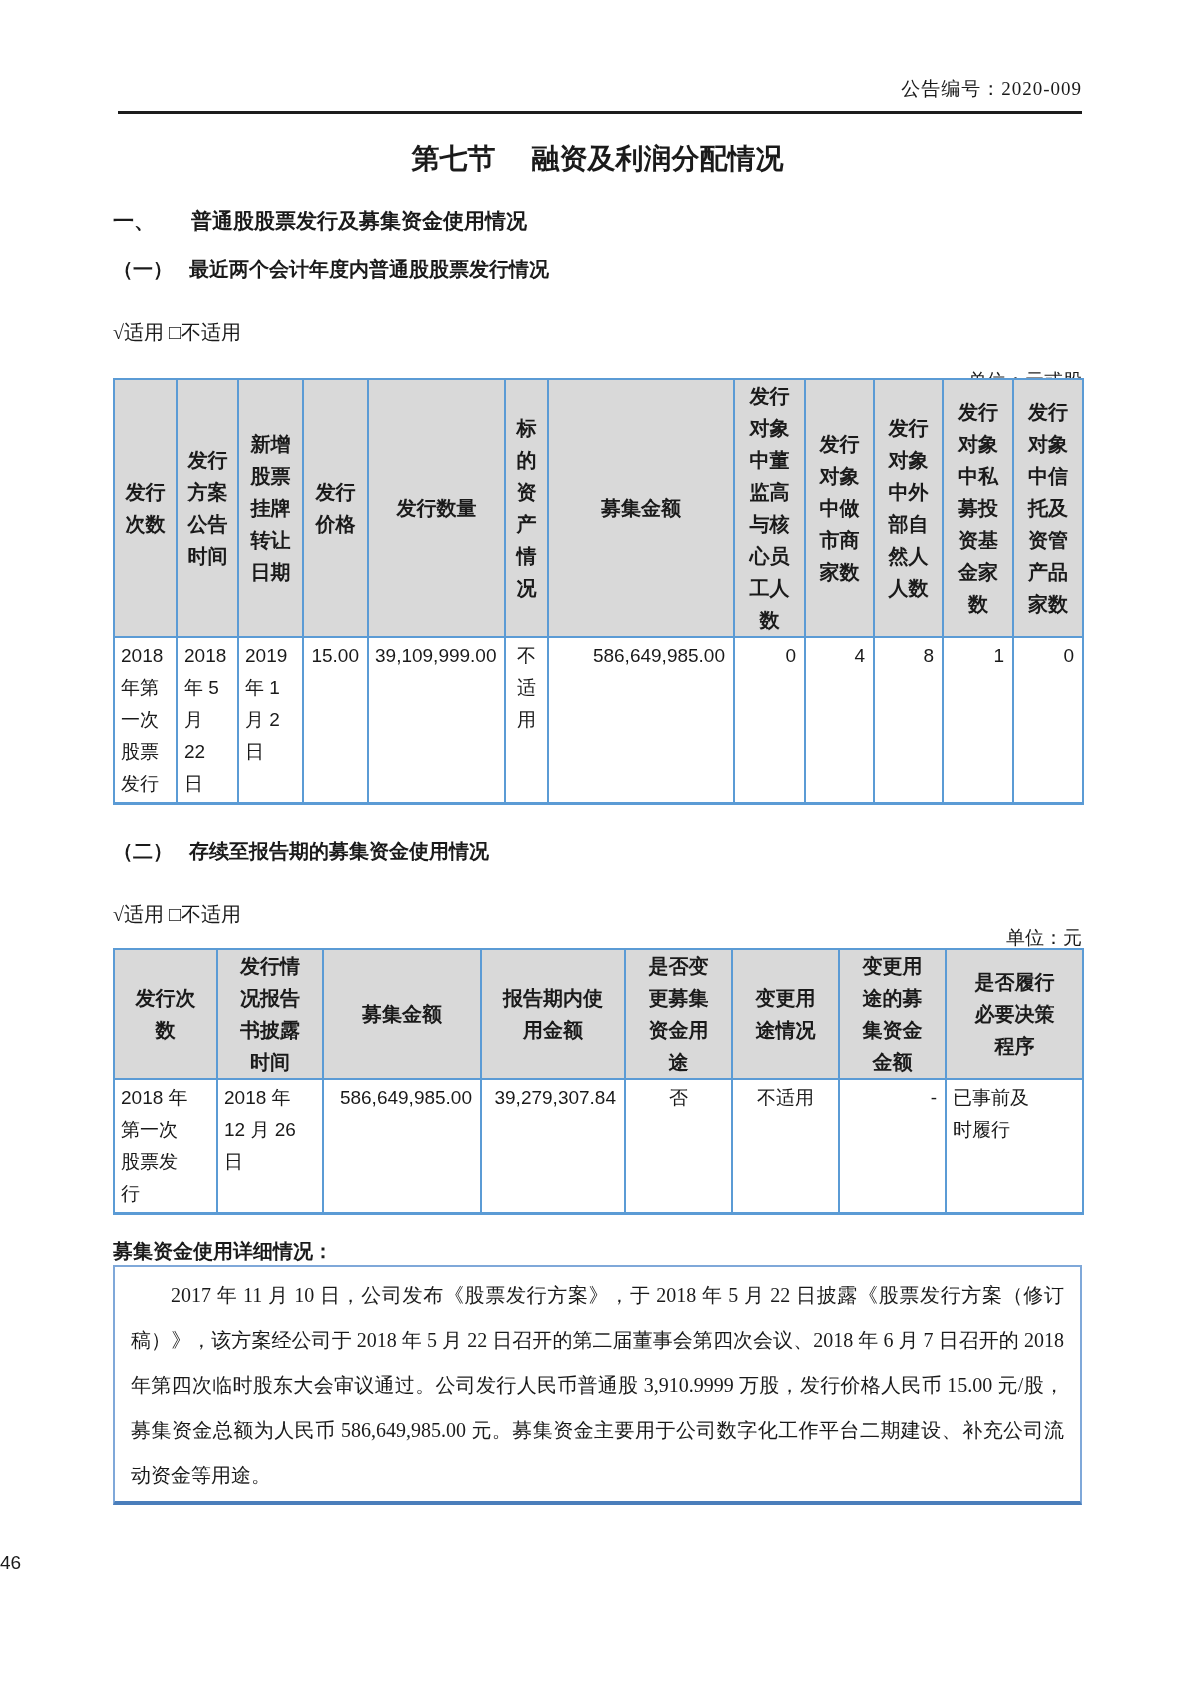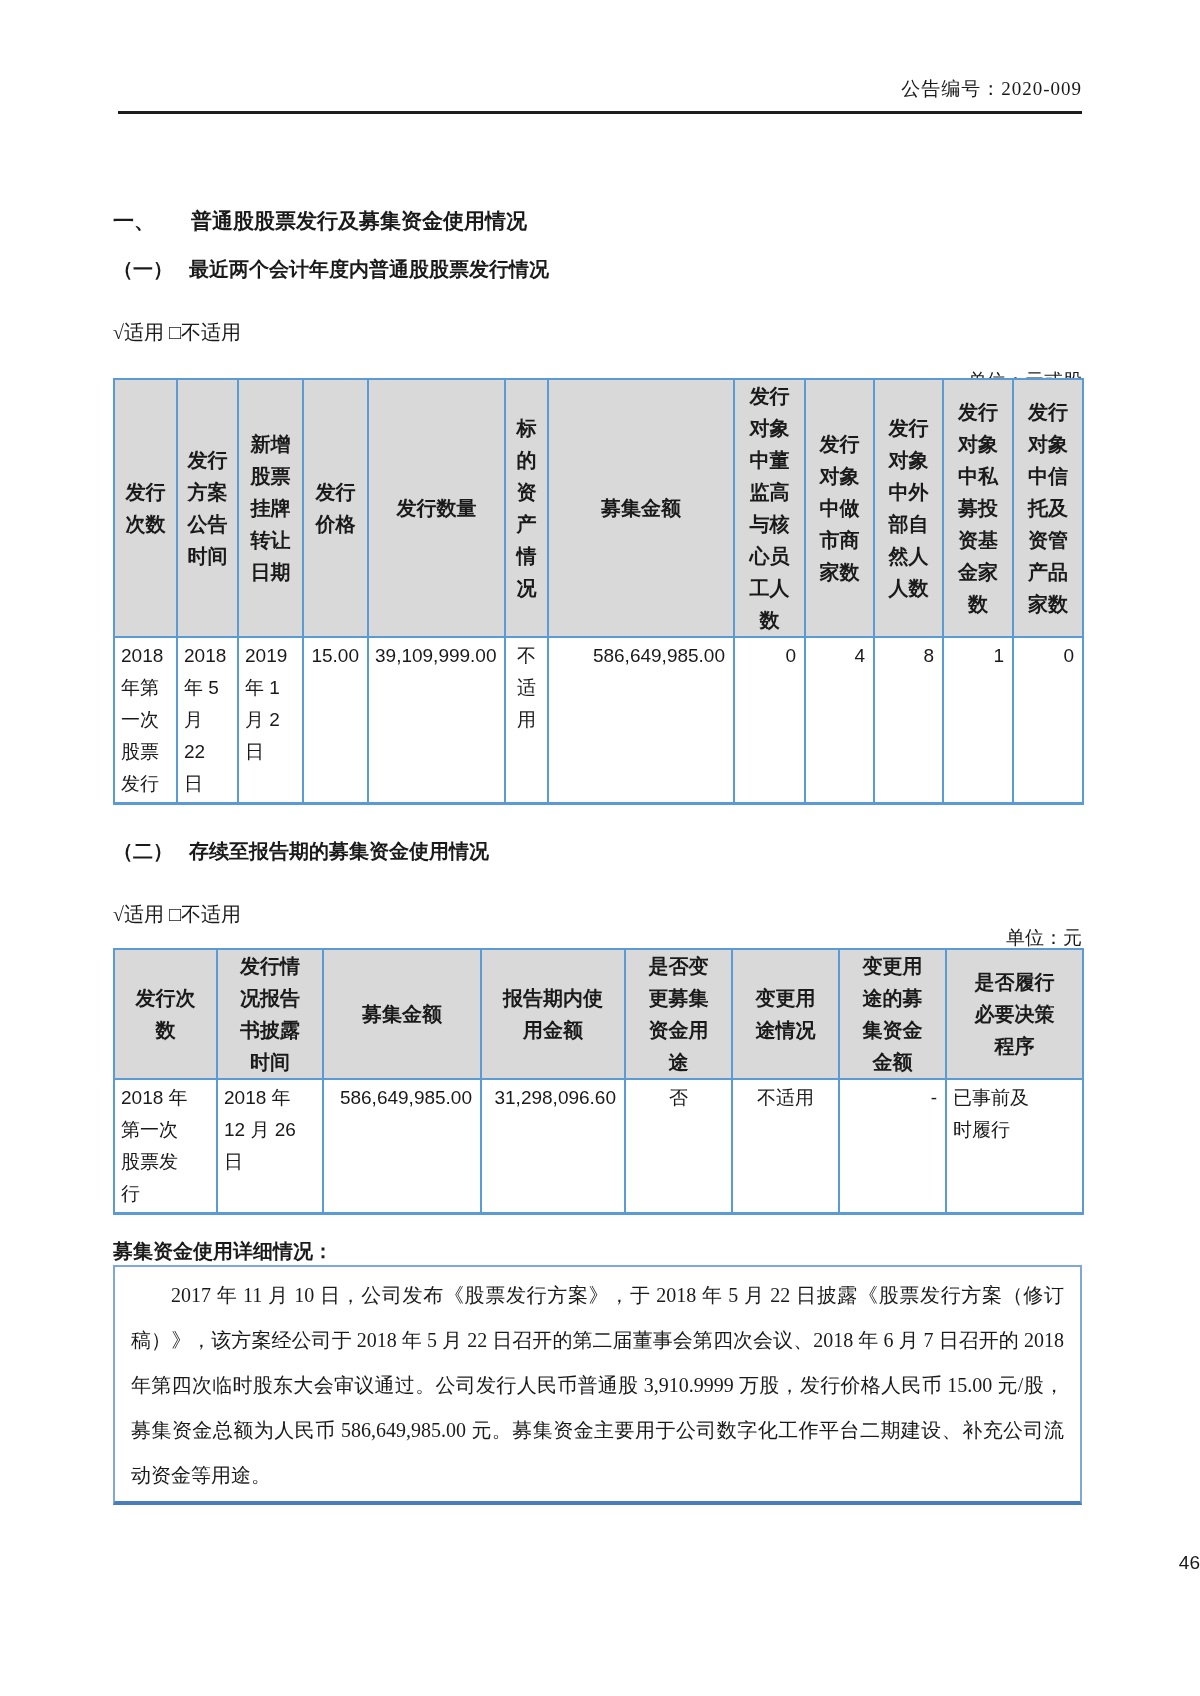--- a/index.html
+++ b/index.html
@@ -64,33 +64,36 @@
     border:2px solid #7fa8d9; border-bottom:4px solid #4a7ebb;
     padding:6px 16px 0 16px;
   }
   .detail-box p {
     font-size:20px; line-height:45px;
     text-align:justify; text-indent:2em;
   }
 
   .page-number {
     position:absolute; left:0; top:1552px; width:1200px;
-    text-align:right; font-size:19px;
+    text-align:left; font-size:19px;
     font-family:"Liberation Sans","DejaVu Sans",sans-serif;
   }
   .abs { position:absolute; }
 </style>
 </head>
 <body>
 
 <div class="page">
 
   <div class="content abs doc-number">公告编号：2020-009</div>
   <div class="top-rule"></div>
 
+  <div class="content abs title">
+    <span>第七节</span><span class="gap"></span><span>融资及利润分配情况</span>
+  </div>
 
   <div class="content abs h-level1">
     <span class="lbl">一、</span>
     <span>普通股股票发行及募集资金使用情况</span>
   </div>
 
   <div class="content abs h-level2 h-sub1">
     <span class="lbl">（一）</span>
     <span>最近两个会计年度内普通股股票发行情况</span>
   </div>
@@ -246,21 +249,21 @@
     </tr>
     <tr>
       <td class="txt">2018 年
 第一次
 股票发
 行</td>
       <td class="txt">2018 年
 12 月 26
 日</td>
       <td class="num">586,649,985.00</td>
-      <td class="num">31,298,096.60</td>
+      <td class="num">39,279,307.84</td>
       <td class="ctr">否</td>
       <td class="ctr">不适用</td>
       <td class="num">-</td>
       <td class="txt">已事前及
 时履行</td>
     </tr>
   </tbody>
     </table>
 
   <div class="content abs detail-heading">募集资金使用详细情况：</div>

